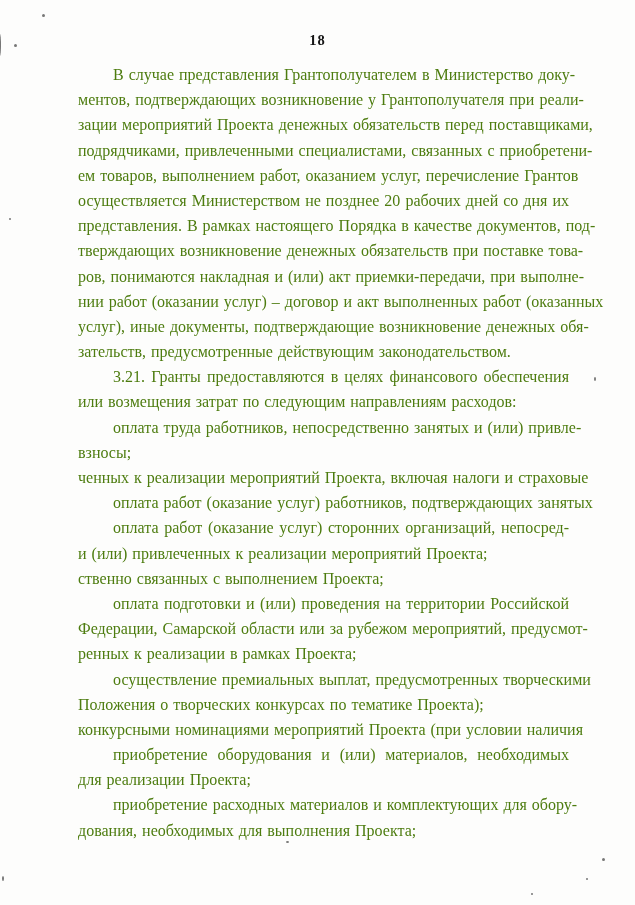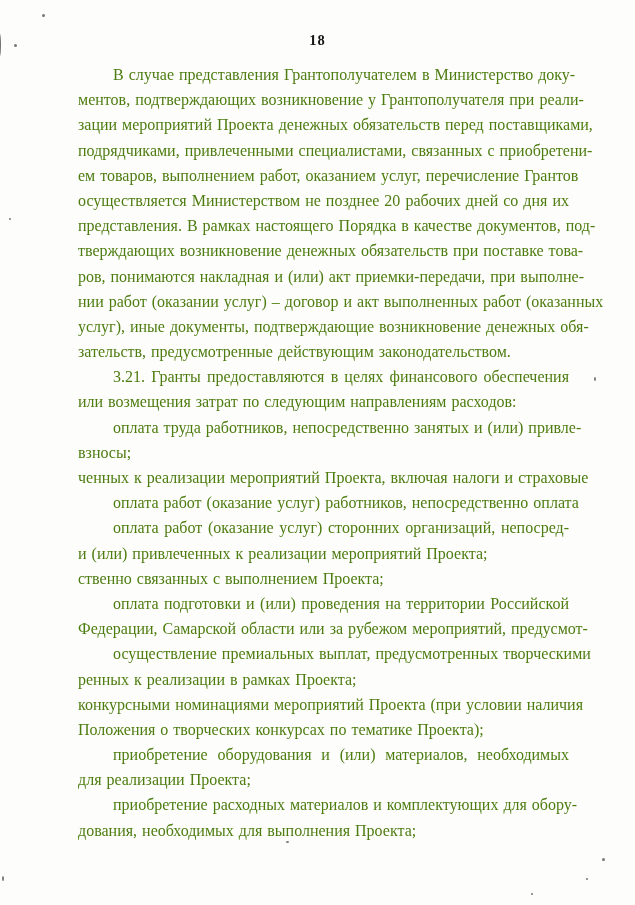--- a/index.html
+++ b/index.html
@@ -76,30 +76,30 @@
       <div class="line">тверждающих возникновение денежных обязательств при поставке това-</div>
       <div class="line">ров, понимаются накладная и (или) акт приемки-передачи, при выполне-</div>
       <div class="line">нии работ (оказании услуг) – договор и акт выполненных работ (оказанных</div>
       <div class="line">услуг), иные документы, подтверждающие возникновение денежных обя-</div>
       <div class="line last">зательств, предусмотренные действующим законодательством.</div>
       <div class="line first">3.21. Гранты предоставляются в целях финансового обеспечения</div>
       <div class="line last">или возмещения затрат по следующим направлениям расходов:</div>
       <div class="line first">оплата труда работников, непосредственно занятых и (или) привле-</div>
       <div class="line last">взносы;</div>
       <div class="line">ченных к реализации мероприятий Проекта, включая налоги и страховые</div>
-      <div class="line first">оплата работ (оказание услуг) работников, непосредственно оплата</div>
+      <div class="line first">оплата работ (оказание услуг) работников, подтверждающих занятых</div>
       <div class="line first">оплата работ (оказание услуг) сторонних организаций, непосред-</div>
       <div class="line last">и (или) привлеченных к реализации мероприятий Проекта;</div>
       <div class="line last">ственно связанных с выполнением Проекта;</div>
       <div class="line first">оплата подготовки и (или) проведения на территории Российской</div>
       <div class="line">Федерации, Самарской области или за рубежом мероприятий, предусмот-</div>
+      <div class="line last">ренных к реализации в рамках Проекта;</div>
       <div class="line first">осуществление премиальных выплат, предусмотренных творческими</div>
-      <div class="line last">ренных к реализации в рамках Проекта;</div>
+      <div class="line last">Положения о творческих конкурсах по тематике Проекта);</div>
       <div class="line">конкурсными номинациями мероприятий Проекта (при условии наличия</div>
-      <div class="line last">Положения о творческих конкурсах по тематике Проекта);</div>
       <div class="line first">приобретение оборудования и (или) материалов, необходимых</div>
       <div class="line last">для реализации Проекта;</div>
       <div class="line first">приобретение расходных материалов и комплектующих для обору-</div>
       <div class="line last">дования, необходимых для выполнения Проекта;</div>
     </div>
 <div class="speck" style="left: 42px; top: 14px; width: 3px; height: 3px;"></div>
     <div class="speck" style="left: 14px; top: 44px; width: 3px; height: 3px;"></div>
     <div class="speck" style="left: 0px; top: 34px; width: 1px; height: 22px;"></div>
     <div class="speck" style="left: 9px; top: 218px; width: 2px; height: 2px;"></div>
     <div class="speck" style="left: 594px; top: 377px; width: 2px; height: 4px;"></div>

